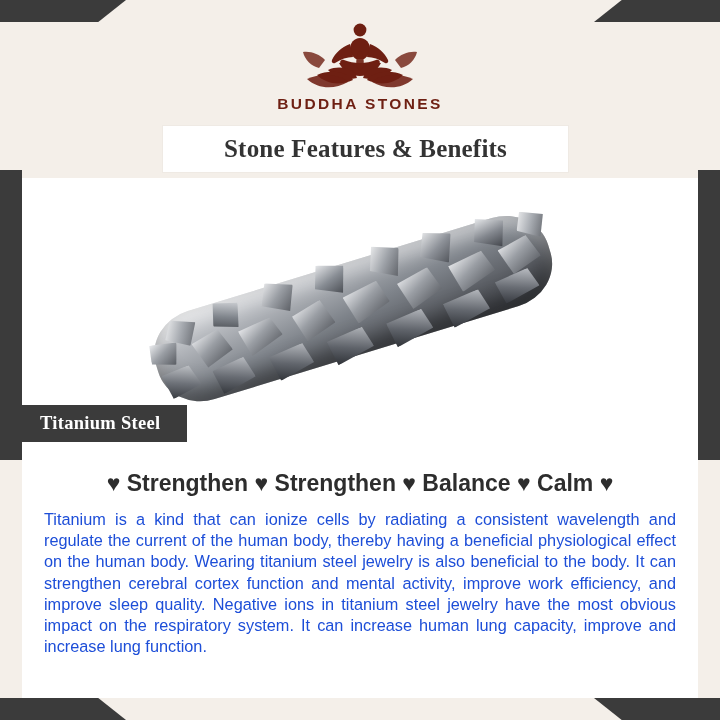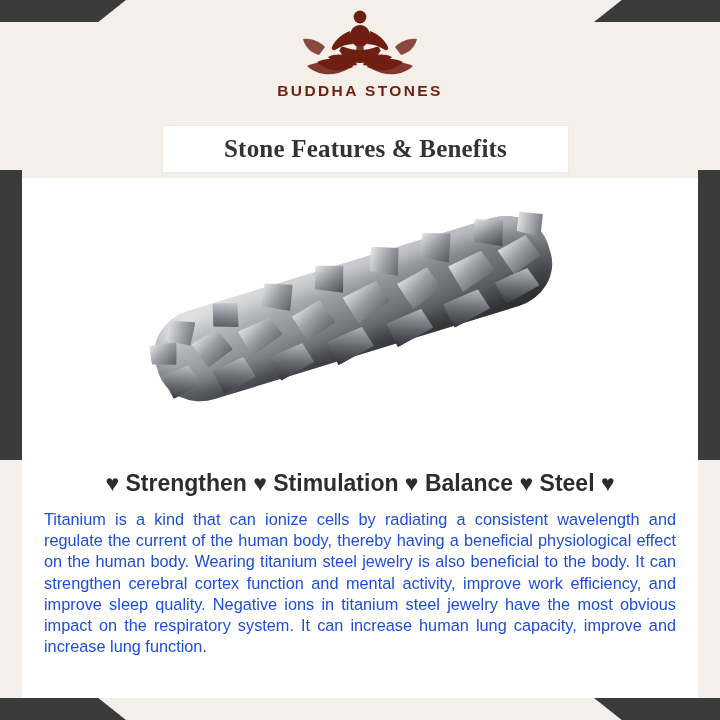--- a/index.html
+++ b/index.html
@@ -61,21 +61,21 @@
 
   
   .header {
     position: relative;
     height: 178px;
     background: #f4efe9;
     text-align: center;
     z-index: 3;
   }
   .logo-wrap {
-    padding-top: 3px;
+    padding-top: 16px;
     display: flex;
     flex-direction: column;
     align-items: center;
   }
   .logo-mark {
     width: 150px;
     height: 78px;
   }
   .logo-text {
     font-size: 15.5px;
@@ -271,21 +271,22 @@
         <div class="facet" style="left:10px;  top:66px; width:36px; height:28px; clip-path:polygon(0 10%,80% 0,100% 78%,14% 100%); background:linear-gradient(200deg,#c8cbcf,#6d7178 55%,#34373c);"></div>
         <div class="facet" style="left:60px;  top:74px; width:40px; height:30px; clip-path:polygon(0 16%,84% 0,100% 74%,12% 100%); background:linear-gradient(200deg,#c0c3c8,#676b72 55%,#303338);"></div>
         <div class="facet" style="left:118px; top:78px; width:42px; height:30px; clip-path:polygon(0 14%,86% 0,100% 72%,12% 100%); background:linear-gradient(200deg,#bbbec3,#61656c 55%,#2d3035);"></div>
         <div class="facet" style="left:178px; top:80px; width:44px; height:30px; clip-path:polygon(0 14%,86% 0,100% 72%,10% 100%); background:linear-gradient(200deg,#b6b9be,#5e6269 55%,#2b2e33);"></div>
         <div class="facet" style="left:240px; top:80px; width:44px; height:30px; clip-path:polygon(0 14%,86% 0,100% 72%,10% 100%); background:linear-gradient(200deg,#b8bbc0,#60646b 55%,#2c2f34);"></div>
         <div class="facet" style="left:300px; top:78px; width:44px; height:30px; clip-path:polygon(0 14%,86% 0,100% 72%,10% 100%); background:linear-gradient(200deg,#bcbfc4,#63676e 55%,#2e3136);"></div>
         <div class="facet" style="left:356px; top:72px; width:42px; height:28px; clip-path:polygon(0 16%,84% 0,100% 72%,12% 100%); background:linear-gradient(200deg,#c2c5ca,#696d74 55%,#31343a);"></div>
       </div>
     </div>
 
+    <div class="stone-label">Titanium Steel</div>
   </div>
 
   <div class="body-section">
-    <div class="keywords">♥ Strengthen ♥ Stimulation ♥ Balance ♥ Steel ♥</div>
+    <div class="keywords">♥ Strengthen ♥ Strengthen ♥ Balance ♥ Calm ♥</div>
     <p class="description">Titanium is a kind that can ionize cells by radiating a consistent wavelength and regulate the current of the human body, thereby having a beneficial physiological effect on the human body. Wearing titanium steel jewelry is also beneficial to the body. It can strengthen cerebral cortex function and mental activity, improve work efficiency, and improve sleep quality. Negative ions in titanium steel jewelry have the most obvious impact on the respiratory system. It can increase human lung capacity, improve and increase lung function.</p>
   </div>
 
   <div class="footer-strip"></div>
 </div>
 
 </body></html>

